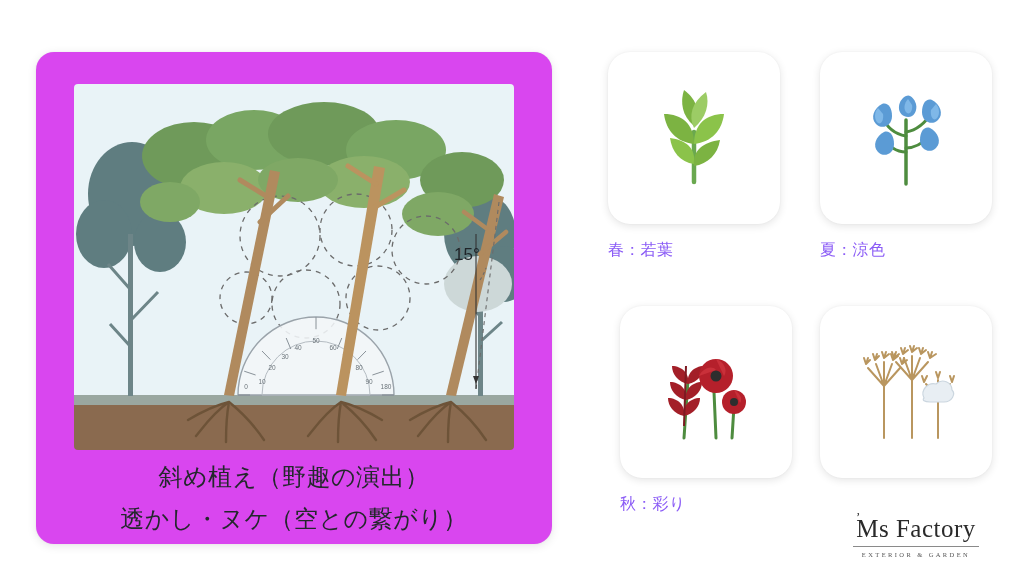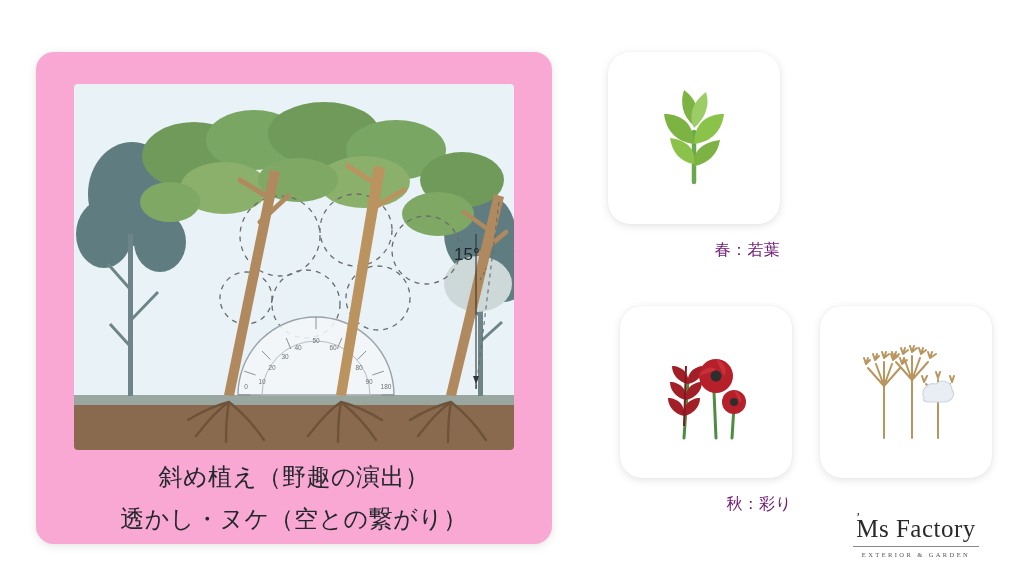--- a/index.html
+++ b/index.html
@@ -20,21 +20,21 @@
     background: #ffffff;
   }
 
   
   .left-card {
     position: absolute;
     left: 36px;
     top: 52px;
     width: 516px;
     height: 492px;
-    background: #f9a8d4;
+    background: #d946ef;
     border-radius: 18px;
     box-shadow: 0 2px 10px rgba(0,0,0,0.10), 0 0 2px rgba(0,0,0,0.06);
   }
   .illus-wrap {
     position: absolute;
     left: 38px;
     top: 32px;
     width: 440px;
     height: 366px;
     border-radius: 4px;
@@ -78,23 +78,23 @@
     height: 172px;
     background: #ffffff;
     border-radius: 22px;
     box-shadow: 0 2px 9px rgba(0,0,0,0.11), 0 0 2px rgba(0,0,0,0.05);
     display: flex;
     align-items: center;
     justify-content: center;
   }
   .tile-label {
     margin-top: 16px;
-    text-align: right;
+    text-align: left;
     font-size: 16px;
-    color: #701a75;
+    color: #8b5cf6;
     letter-spacing: 0.3px;
     white-space: nowrap;
   }
   .cell.c3 .tile-label { font-size: 15px; }
 
   
   .logo {
     position: absolute;
     right: 28px;
     bottom: 14px;
@@ -254,20 +254,45 @@
           <path d="M52 58 C70 56 80 44 82 28 C64 28 52 38 52 58 Z" fill="#8bc34a"></path>
           <path d="M52 40 C40 30 38 16 42 4 C56 14 58 28 52 40 Z" fill="#7cb342"></path>
           <path d="M52 42 C64 32 68 18 64 6 C50 16 46 30 52 42 Z" fill="#9ccc65"></path>
           <path d="M52 78 C38 76 30 66 28 52 C44 54 54 62 52 78 Z" fill="#8bc34a"></path>
           <path d="M52 80 C66 78 76 68 78 54 C62 56 50 64 52 80 Z" fill="#7cb342"></path>
         </svg>
       </div>
       <div class="tile-label">春：若葉</div>
     </div>
 
+    <div class="cell c1">
+      <div class="tile">
+        <svg width="104" height="104" viewBox="0 0 104 104">
+          <path d="M52 98 L52 34" stroke="#4e8c3f" stroke-width="3.5" fill="none" stroke-linecap="round"></path>
+          <path d="M52 50 C40 48 32 40 28 30" stroke="#4e8c3f" stroke-width="3" fill="none" stroke-linecap="round"></path>
+          <path d="M52 46 C64 44 72 36 78 26" stroke="#4e8c3f" stroke-width="3" fill="none" stroke-linecap="round"></path>
+          <path d="M52 66 C42 66 34 60 30 52" stroke="#4e8c3f" stroke-width="3" fill="none" stroke-linecap="round"></path>
+          <path d="M52 62 C62 62 70 56 76 50" stroke="#4e8c3f" stroke-width="3" fill="none" stroke-linecap="round"></path>
+
+          <g fill="#5b9bd5">
+            <path d="M28 18 C20 22 16 32 22 38 C28 44 38 40 38 30 C38 22 34 16 28 18 Z"></path>
+            <path d="M78 14 C86 18 90 28 84 34 C78 40 68 36 68 26 C68 18 72 12 78 14 Z"></path>
+            <path d="M30 46 C22 50 18 60 24 66 C30 72 40 68 40 58 C40 50 36 44 30 46 Z"></path>
+            <path d="M76 42 C84 46 88 56 82 62 C76 68 66 64 66 54 C66 46 70 40 76 42 Z"></path>
+            <path d="M52 10 C44 14 42 26 50 30 C58 34 64 26 62 18 C60 12 56 8 52 10 Z"></path>
+          </g>
+          <g fill="#7fb8e8">
+            <path d="M24 22 C20 26 20 34 24 37 C27 39 30 34 29 28 Z"></path>
+            <path d="M82 18 C86 22 86 30 82 33 C79 35 76 30 77 24 Z"></path>
+            <path d="M54 13 C50 17 49 24 53 27 C56 29 59 24 58 19 Z"></path>
+          </g>
+        </svg>
+      </div>
+      <div class="tile-label">夏：涼色</div>
+    </div>
 
     <div class="cell c2">
       <div class="tile">
         <svg width="104" height="104" viewBox="0 0 104 104">
 
           <path d="M30 98 L34 40" stroke="#4e8c3f" stroke-width="3" fill="none" stroke-linecap="round"></path>
           <path d="M62 98 L60 52" stroke="#4e8c3f" stroke-width="3" fill="none" stroke-linecap="round"></path>
           <path d="M78 98 L80 66" stroke="#4e8c3f" stroke-width="3" fill="none" stroke-linecap="round"></path>
 
           <g fill="#a31f28">

